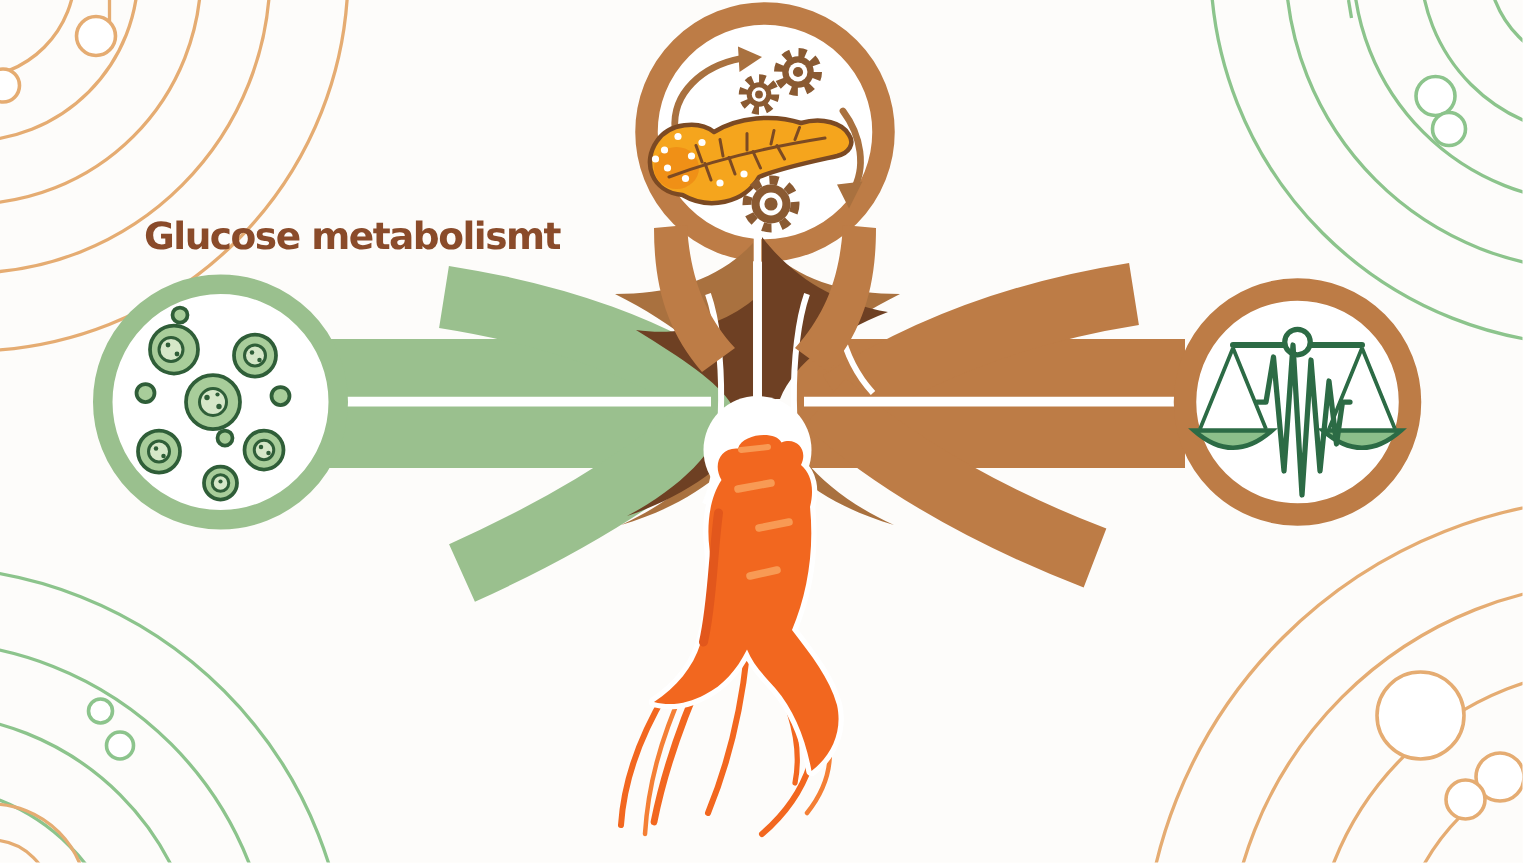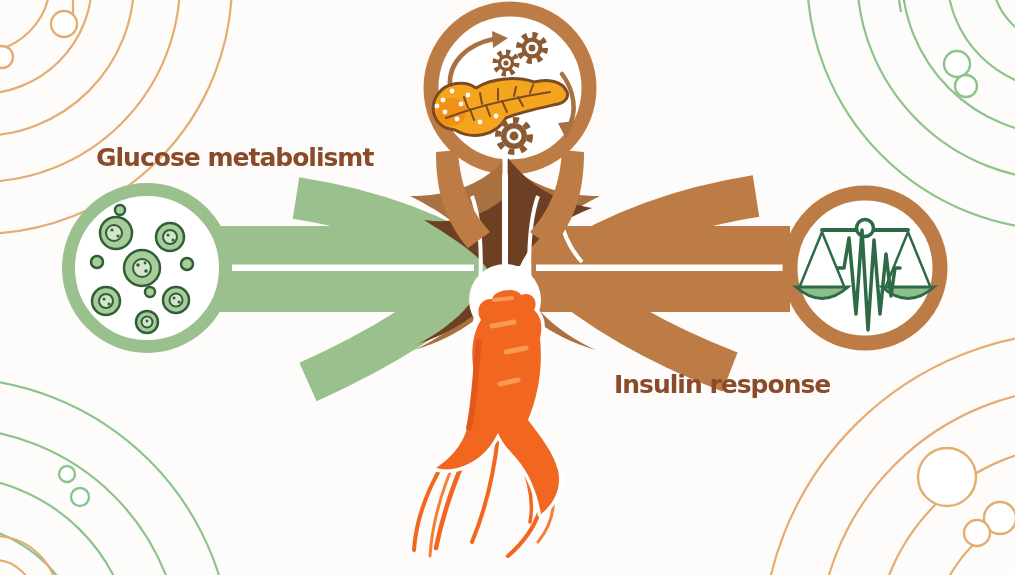--- a/index.html
+++ b/index.html
@@ -229,14 +229,13 @@
       <g transform="translate(514,136)">
         <circle class="gear-teeth" r="16" stroke-dasharray="6 6.3"></circle>
           <circle class="gear-ring" r="13"></circle>
           <circle class="gear-hole" r="7.6"></circle>
           <circle class="gear-ring" r="4.4"></circle>
       </g>
     </g>
   </svg>
 
   <div class="label" style="left:96px;top:143px;">Glucose metabolismt</div>
-  <div class="label" style="left:614px;top:370px;">Insulin response</div>
 </div>
 
 </body></html>

